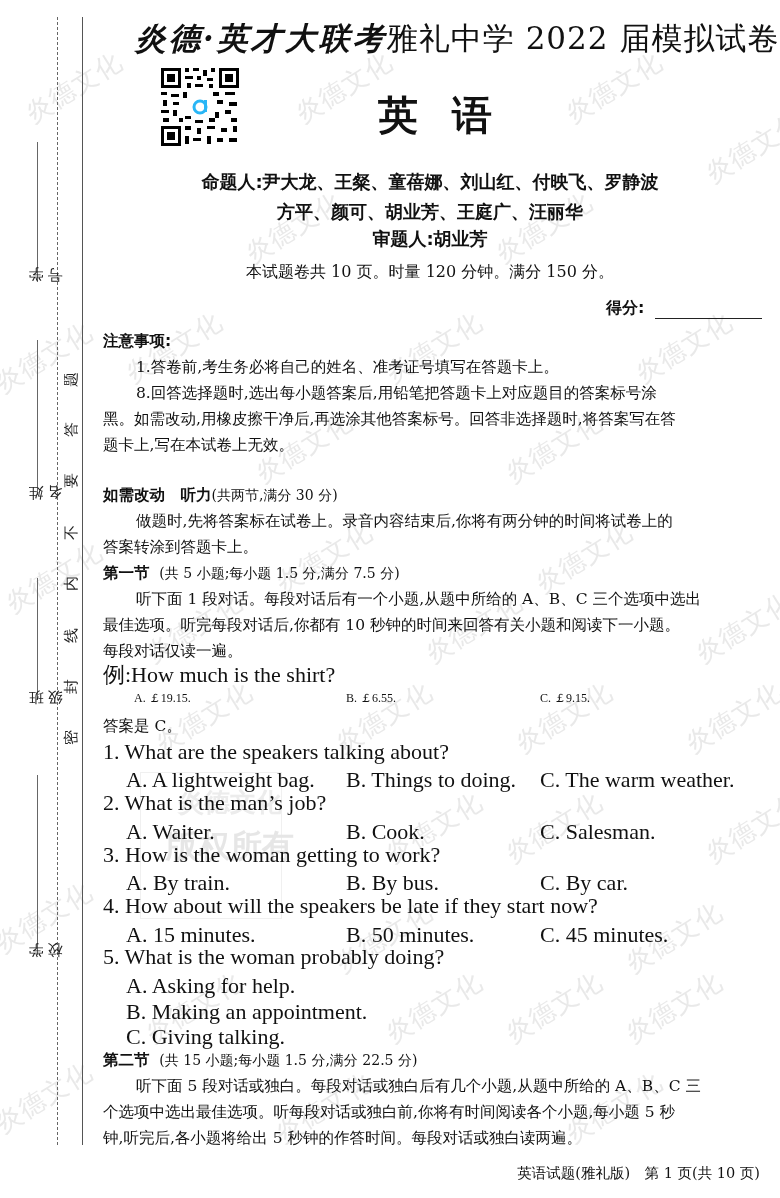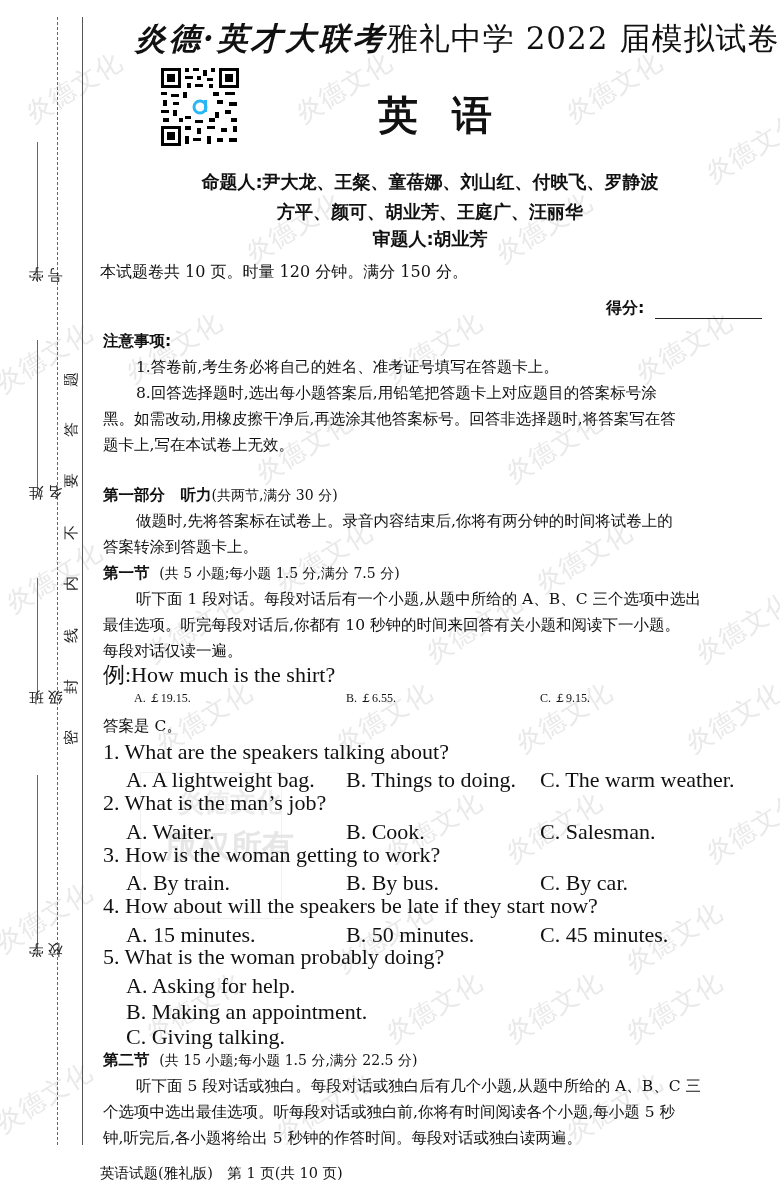--- a/index.html
+++ b/index.html
@@ -23,32 +23,32 @@
   .vfill { position:absolute; width:1px; background:#666; left:37px; }
   .seal { position:absolute; left:62px; font-family:"DejaVu Sans",sans-serif; font-size:15px; color:#222; transform:rotate(-90deg); width:18px; text-align:center; }
 
   
   .title { position:absolute; left:135px; top:18px; width:615px; font-size:31px; white-space:nowrap; letter-spacing:1px; }
   .title .brand { font-family:"DejaVu Serif",serif; font-weight:bold; font-style:italic; letter-spacing:3px; }
   .title .rest { font-family:"DejaVu Serif",serif; }
   .qr { position:absolute; left:159px; top:66px; width:82px; height:82px; }
   .subject { position:absolute; left:378px; top:88px; font-family:"DejaVu Sans",sans-serif; font-size:40px; font-weight:bold; letter-spacing:34px;text-align:right; }
   .authors { position:absolute; left:100px; width:660px; text-align:center; font-family:"DejaVu Sans",sans-serif; font-weight:bold; font-size:18px; }
-  .info { position:absolute; left:100px; width:660px; text-align:left; font-size:16px; top:262px; }
+  .info { position:absolute; left:100px; width:660px; text-align:center; font-size:16px; top:262px; }
   .score { position:absolute; left:606px; top:298px; font-family:"DejaVu Sans",sans-serif; font-weight:bold; font-size:16px; }
   .score-line { position:absolute; left:655px; top:318px; width:107px; border-bottom:1px solid #222; }
 
   
   .line { position:absolute; left:103px; font-size:15.5px; white-space:nowrap; line-height:20px; }
   .bold-sans { font-family:"DejaVu Sans",sans-serif; font-weight:bold; }
   .indent { left:136px; }
   .opt { position:absolute; font-size:12px; white-space:nowrap; font-family:"Liberation Serif",serif; }
   .q { font-family:"Liberation Serif",serif; font-size:22px; }
   .small-paren { font-family:"DejaVu Serif",serif; font-weight:normal; font-size:14px; }
-  .footer { position:absolute; left:100px; width:660px; text-align:left; top:1164px; font-size:14.5px; }
+  .footer { position:absolute; left:100px; width:660px; text-align:right; top:1164px; font-size:14.5px; }
 </style>
 </head>
 <body>
 
 <div class="wm-layer">
   <div class="wm" style="left:20px;top:70px">炎德文化</div>
   <div class="wm" style="left:290px;top:70px">炎德文化</div>
   <div class="wm" style="left:560px;top:70px">炎德文化</div>
   <div class="wm" style="left:240px;top:210px">炎德文化</div>
   <div class="wm" style="left:490px;top:210px">炎德文化</div>
@@ -185,21 +185,21 @@
   <div class="score">得分:</div>
   <div class="score-line"></div>
 
   <div class="line bold-sans" style="top:331px">注意事项:</div>
   <div class="line indent" style="top:357px">1.答卷前,考生务必将自己的姓名、准考证号填写在答题卡上。</div>
   <div class="line indent" style="top:383px">8.回答选择题时,选出每小题答案后,用铅笔把答题卡上对应题目的答案标号涂</div>
   <div class="line" style="top:409px">黑。如需改动,用橡皮擦干净后,再选涂其他答案标号。回答非选择题时,将答案写在答</div>
   <div class="line" style="top:435px">题卡上,写在本试卷上无效。</div>
 
   <div class="line" style="top:485px">
-    <span class="bold-sans">第一部分　听力</span><span class="small-paren">(共两节,满分 30 分)</span>
+    <span class="bold-sans">如需改动　听力</span><span class="small-paren">(共两节,满分 30 分)</span>
   </div>
   <div class="line indent" style="top:511px">做题时,先将答案标在试卷上。录音内容结束后,你将有两分钟的时间将试卷上的</div>
   <div class="line" style="top:537px">答案转涂到答题卡上。</div>
 
   <div class="line" style="top:563px">
     <span class="bold-sans">第一节</span>&nbsp;&nbsp;<span class="small-paren">(共 5 小题;每小题 1.5 分,满分 7.5 分)</span>
   </div>
   <div class="line indent" style="top:589px">听下面 1 段对话。每段对话后有一个小题,从题中所给的 A、B、C 三个选项中选出</div>
   <div class="line" style="top:615px">最佳选项。听完每段对话后,你都有 10 秒钟的时间来回答有关小题和阅读下一小题。</div>
   <div class="line" style="top:641px">每段对话仅读一遍。</div>

